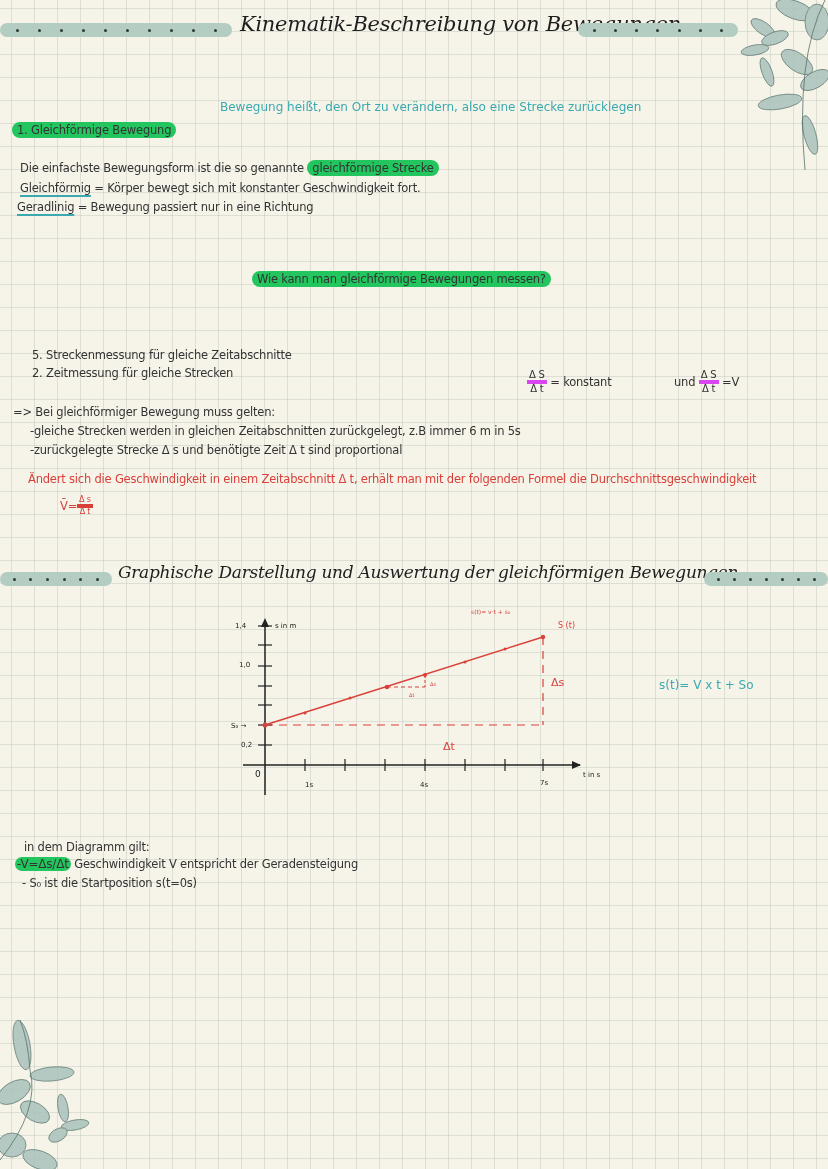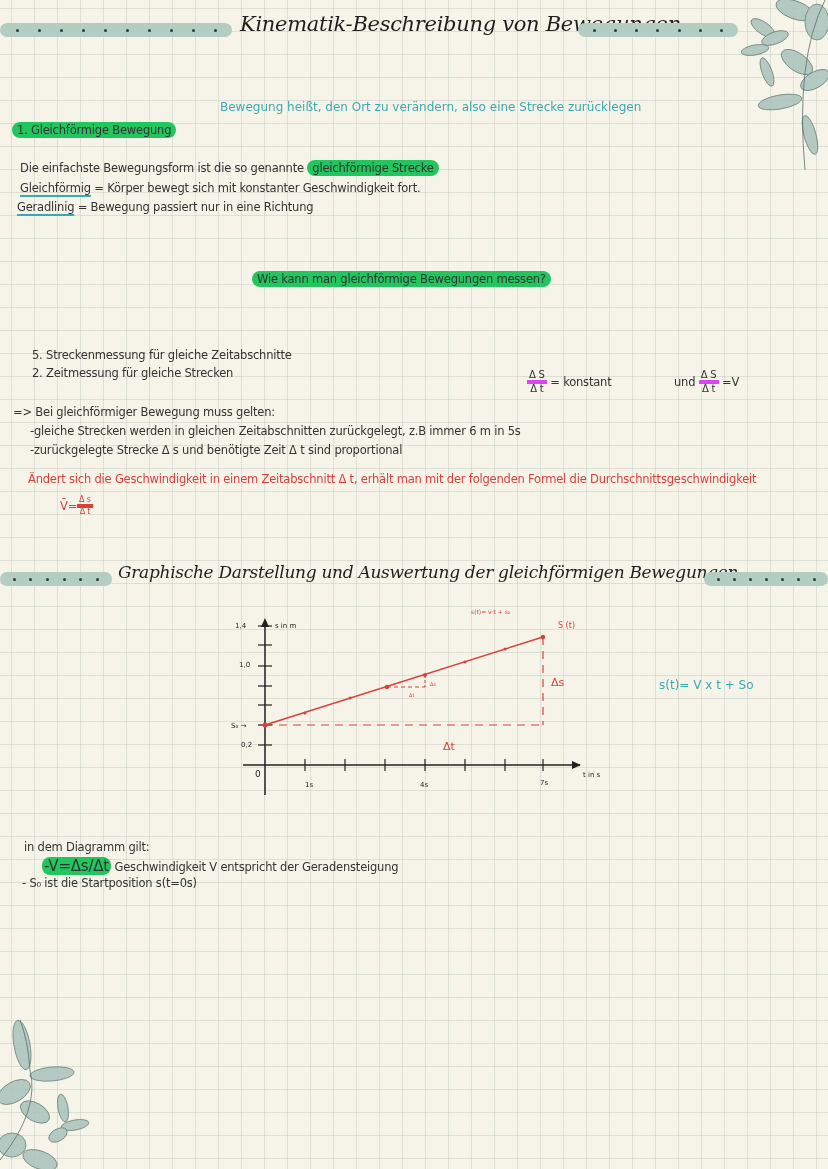--- a/index.html
+++ b/index.html
@@ -209,21 +209,21 @@
     <text x="218" y="150" font-size="11">Δt</text>
     <text x="205" y="86" font-size="5">Δs</text>
     <text x="184" y="97" font-size="5">Δt</text>
   </g>
 </svg>
 
 <div class="abs teal" style="left:659px;top:678px;font-size:12px;white-space:nowrap;">s(t)= V x t + So</div>
 
 <div class="abs txt" style="left:15px;top:840px;margin-left:9px;">in dem Diagramm gilt:</div>
 <div class="abs txt" style="left:15px;top:857px;">
-  <span class="hl" style="padding:0 2px;font-size:15px;margin-left:27px;">-V=Δs/Δt</span><span>  Geschwindigkeit V entspricht der Geradensteigung</span>
+  <span class="hl" style="padding:0 2px;font-size:12px;">-V=Δs/Δt</span><span>  Geschwindigkeit V entspricht der Geradensteigung</span>
 </div>
 <div class="abs txt" style="left:22px;top:876px;">- S₀ ist die Startposition s(t=0s)</div>
 
 <svg class="leaf-deco" style="left:0;top:1010px;" width="100" height="159" viewBox="0 0 100 159">
   <g fill="#a9c2bb" stroke="#55706a" stroke-width="0.8" opacity="0.85">
     <ellipse cx="22" cy="35" rx="8" ry="25" transform="rotate(-10 22 35)"></ellipse>
     <ellipse cx="52" cy="64" rx="22" ry="7" transform="rotate(-5 52 64)"></ellipse>
     <ellipse cx="14" cy="82" rx="18" ry="10" transform="rotate(-30 14 82)"></ellipse>
     <ellipse cx="35" cy="102" rx="16" ry="9" transform="rotate(30 35 102)"></ellipse>
     <ellipse cx="63" cy="98" rx="5" ry="14" transform="rotate(-10 63 98)"></ellipse>

